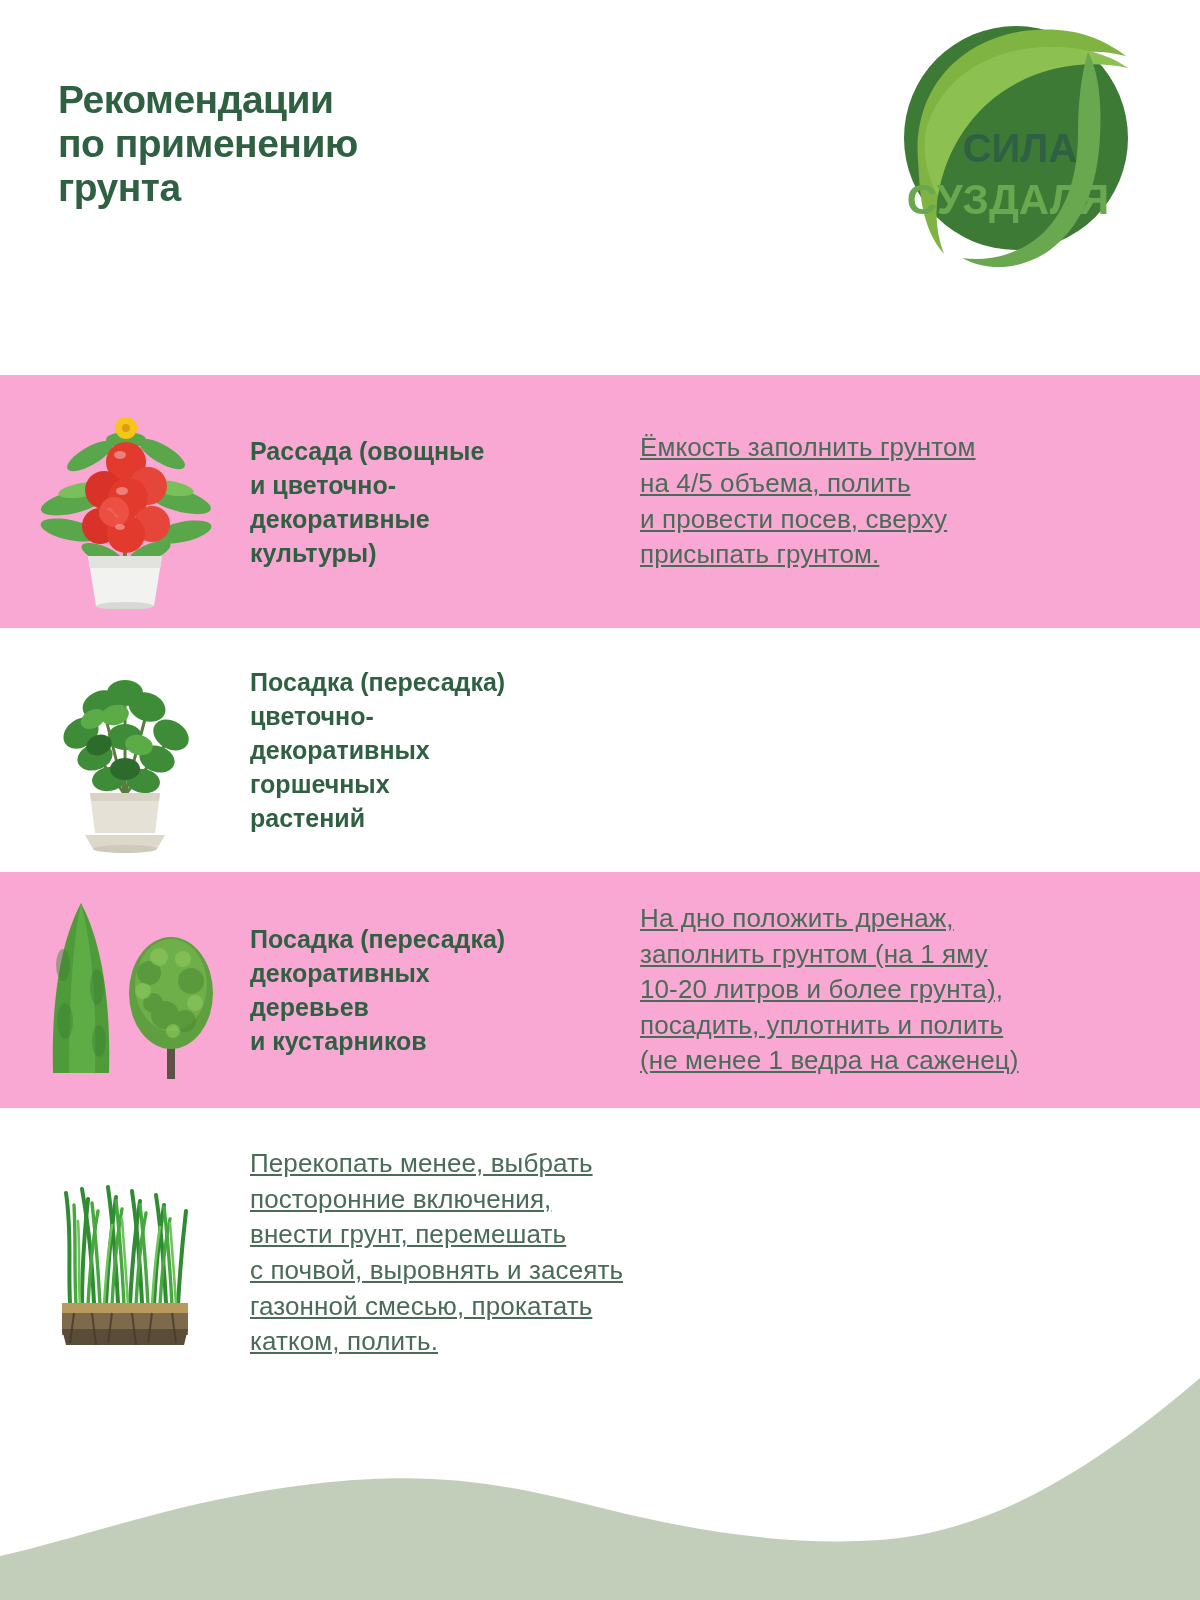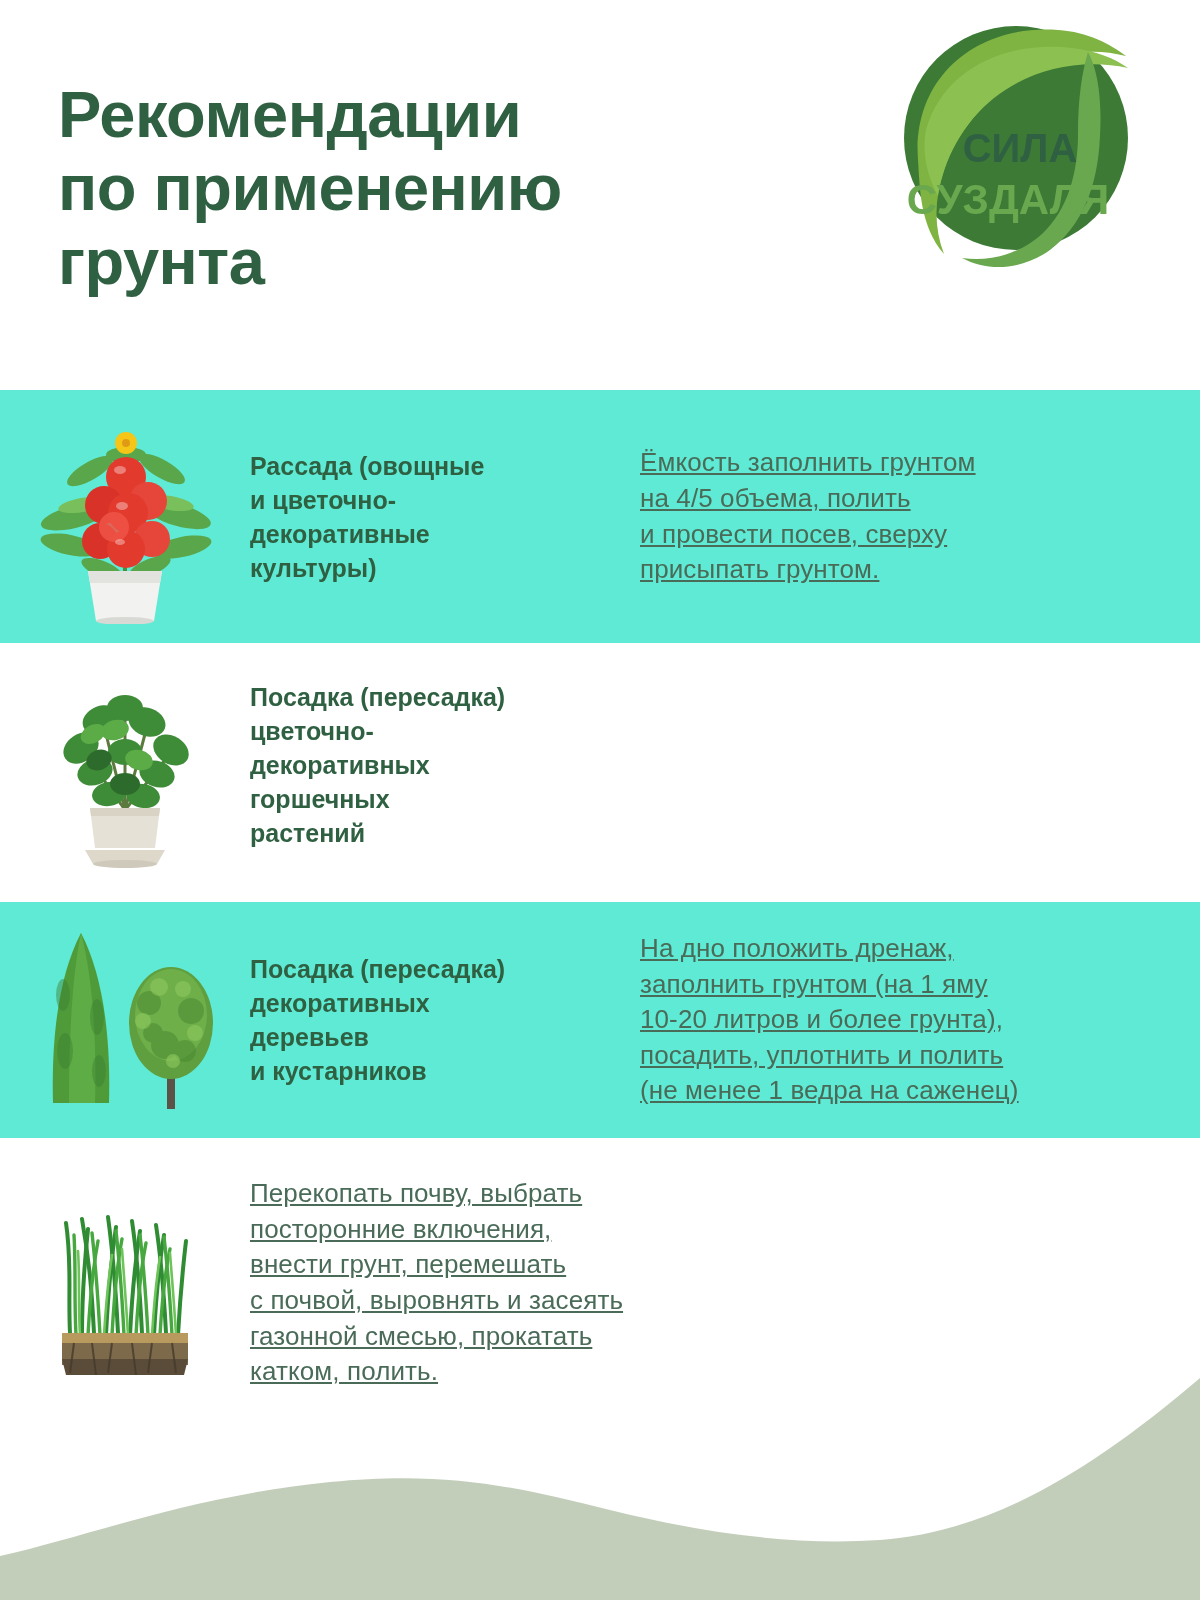--- a/index.html
+++ b/index.html
@@ -19,21 +19,21 @@
   .header {
     position: relative;
     height: 375px;
     box-sizing: border-box;
   }
   .page-title {
     position: absolute;
     left: 58px;
     top: 78px;
     width: 620px;
-    font-size: 65px;
+    font-size: 39px;
     line-height: 1.13;
     font-weight: bold;
     color: #2f6042;
     letter-spacing: -0.5px;
     white-space: pre-line;
   }
 
   
   .logo {
     position: absolute;
@@ -46,21 +46,21 @@
 
   
   .rows { position: relative; }
   .row {
     display: flex;
     align-items: center;
     box-sizing: border-box;
     padding: 0 40px 0 0;
     position: relative;
   }
-  .row.shaded { background: #5eead4; margin-top: 15px; }
+  .row.shaded { background: #f9a8d4; }
   .row.plain  { background: #ffffff; }
 
   .row-1 { height: 253px; }
   .row-2 { height: 244px; }
   .row-3 { height: 236px; }
   .row-4 { height: 290px; }
 
   .cell-image {
     width: 250px;
     flex: 0 0 250px;
@@ -333,21 +333,21 @@
         <g stroke="#453a2b" stroke-width="2" fill="none" opacity="0.8">
           <path d="M44 160 L40 190"></path>
             <path d="M62 160 L66 192"></path>
           <path d="M82 160 L78 190"></path>
             <path d="M102 160 L106 192"></path>
           <path d="M122 160 L118 190"></path>
             <path d="M142 160 L146 190"></path>
         </g>
       </svg>
     </div>
-    <div class="cell-desc">Перекопать почву, выбрать
+    <div class="cell-desc">Перекопать менее, выбрать
 посторонние включения,
 внести грунт, перемешать
 с почвой, выровнять и засеять
 газонной смесью, прокатать
 катком, полить.</div>
   </div>
 </div>
 
 <div class="bottom-wave">
   <svg viewBox="0 0 1200 240" preserveAspectRatio="none" xmlns="http://www.w3.org/2000/svg">

